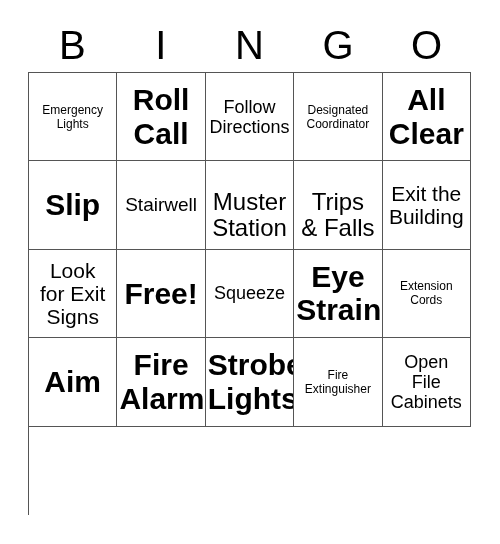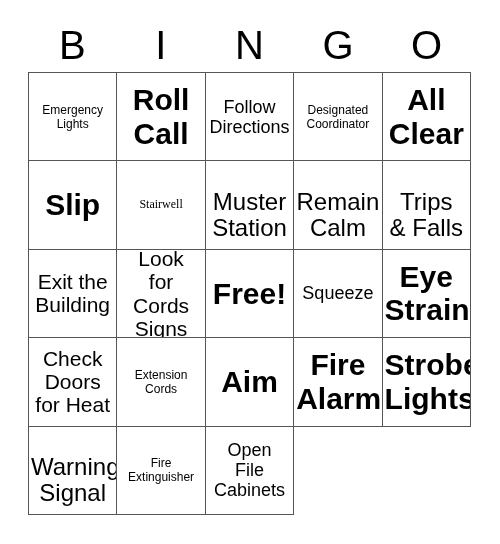--- a/index.html
+++ b/index.html
@@ -72,21 +72,21 @@
   .cell-text {
     display: block;
     width: 100%;
     line-height: 1.08;
     white-space: pre-line;
     word-break: normal;
   }
 
   
   .fs-xs  .cell-text { font-size: 12px; line-height: 1.18; }
-  .fs-sm  .cell-text { font-size: 12px; line-height: 1.14; font-family: Liberation Serif, serif; }
+  .fs-sm  .cell-text { font-size: 19px; line-height: 1.14; }
   .fs-md  .cell-text { font-size: 18px; line-height: 1.12; }
   .fs-lg  .cell-text { font-size: 21px; line-height: 1.1; }
   .fs-xl  .cell-text { font-size: 24px; line-height: 1.08; margin-top: 20px; }
   .fs-xxl .cell-text { font-size: 30px; line-height: 1.12; font-weight: bold; }
 </style>
 </head>
 <body>
 
 <div id="card">
 
@@ -123,70 +123,57 @@
         <span class="cell-text">Slip</span>
       </div>
       <div class="cell fs-sm">
         <span class="cell-text">Stairwell</span>
       </div>
       <div class="cell fs-xl">
         <span class="cell-text">Muster
 Station</span>
       </div>
       <div class="cell fs-xl">
-        <span class="cell-text">Remain
-Calm</span>
-      </div>
-      <div class="cell fs-xl">
         <span class="cell-text">Trips
 &amp; Falls</span>
       </div>
       <div class="cell fs-lg">
         <span class="cell-text">Exit the
 Building</span>
       </div>
       <div class="cell fs-lg">
         <span class="cell-text">Look
-for Cords
+for Exit
 Signs</span>
       </div>
       <div class="cell fs-xxl">
         <span class="cell-text">Free!</span>
       </div>
       <div class="cell fs-md">
         <span class="cell-text">Squeeze</span>
       </div>
       <div class="cell fs-xxl">
         <span class="cell-text">Eye
 Strain</span>
-      </div>
-      <div class="cell fs-lg">
-        <span class="cell-text">Check
-Doors
-for Heat</span>
       </div>
       <div class="cell fs-xs">
         <span class="cell-text">Extension
 Cords</span>
       </div>
       <div class="cell fs-xxl">
         <span class="cell-text">Aim</span>
       </div>
       <div class="cell fs-xxl">
         <span class="cell-text">Fire
 Alarm</span>
       </div>
       <div class="cell fs-xxl">
         <span class="cell-text">Strobe
 Lights</span>
       </div>
-      <div class="cell fs-xl">
-        <span class="cell-text">Warning
-Signal</span>
-      </div>
       <div class="cell fs-xs">
         <span class="cell-text">Fire
 Extinguisher</span>
       </div>
       <div class="cell fs-md">
         <span class="cell-text">Open
 File
 Cabinets</span>
       </div>
     </div>

